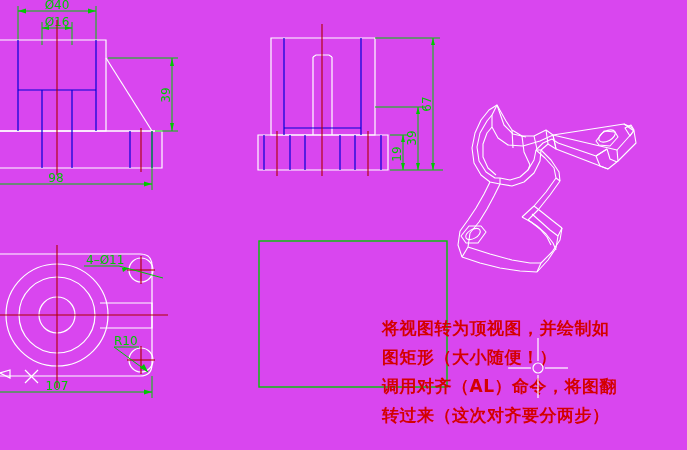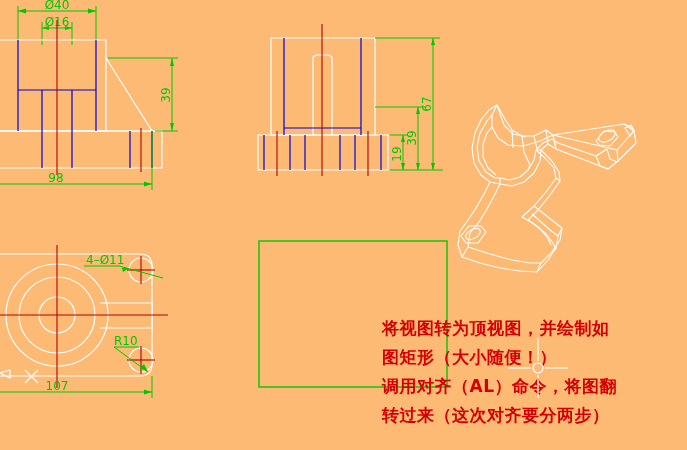--- a/index.html
+++ b/index.html
@@ -4,21 +4,21 @@
 <style>
   html, body {
     margin: 0;
     padding: 0;
     background: #000000;
   }
   #canvas-root {
     position: relative;
     width: 687px;
     height: 450px;
-    background: #fdba74;
+    background: #d946ef;
     overflow: hidden;
     font-family: "DejaVu Sans", sans-serif;
   }
   svg.cad-layer {
     position: absolute;
     left: 0;
     top: 0;
     width: 687px;
     height: 450px;
     display: block;

